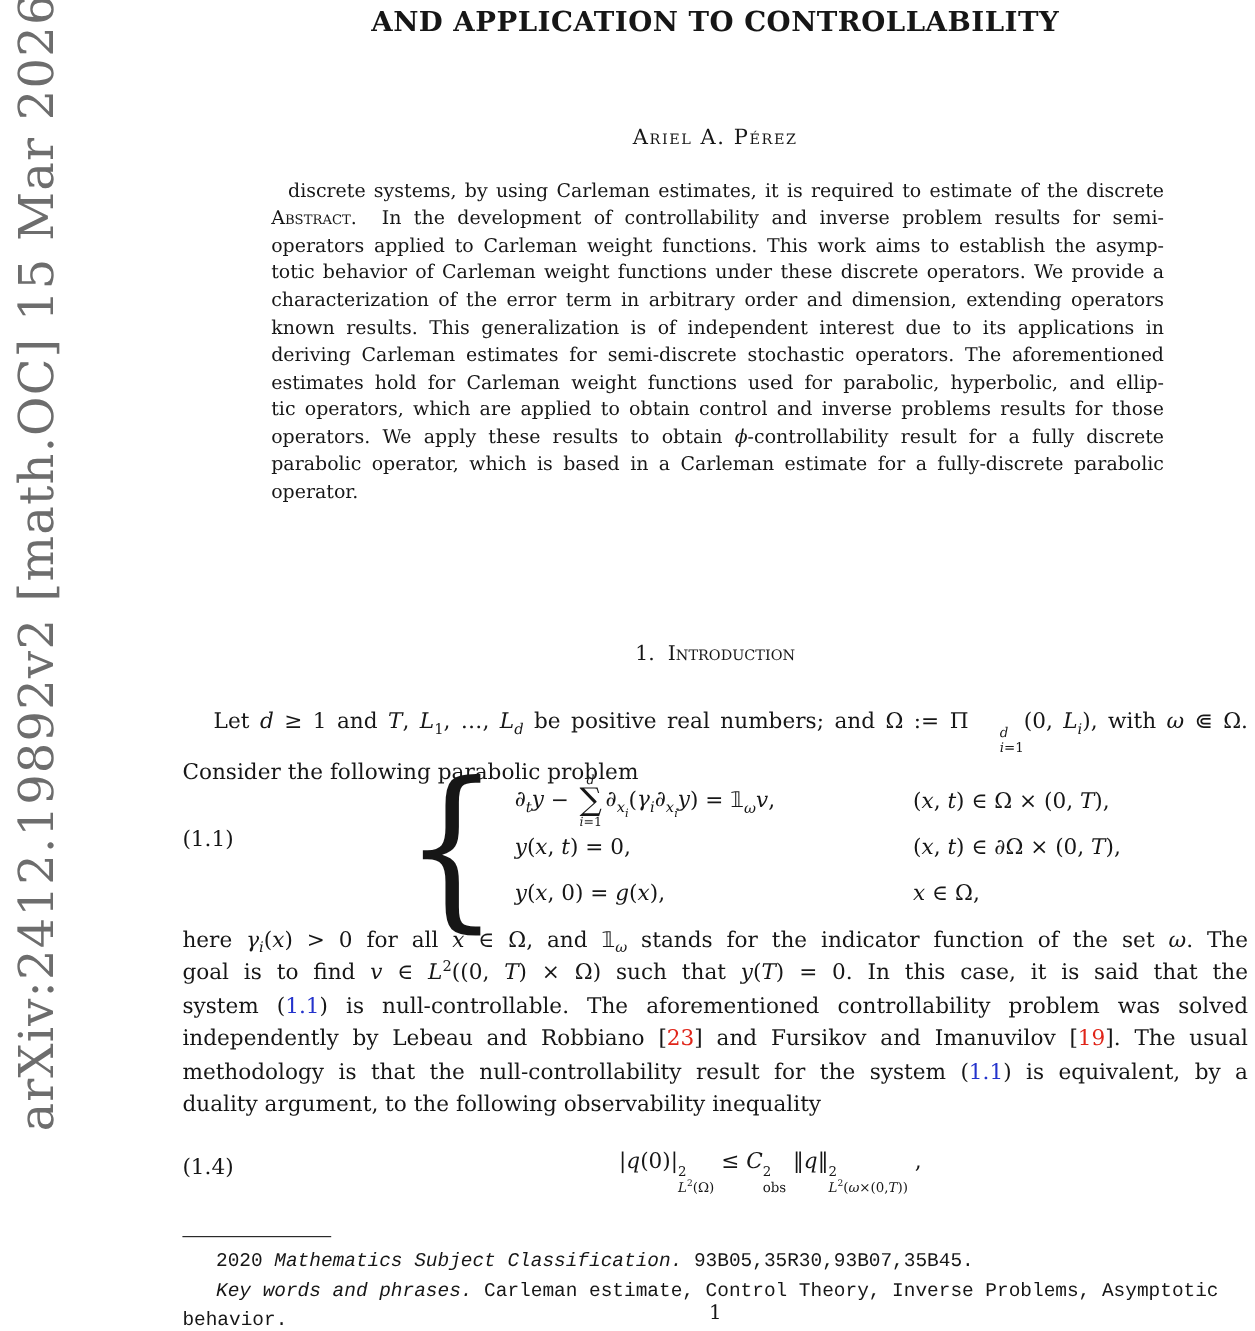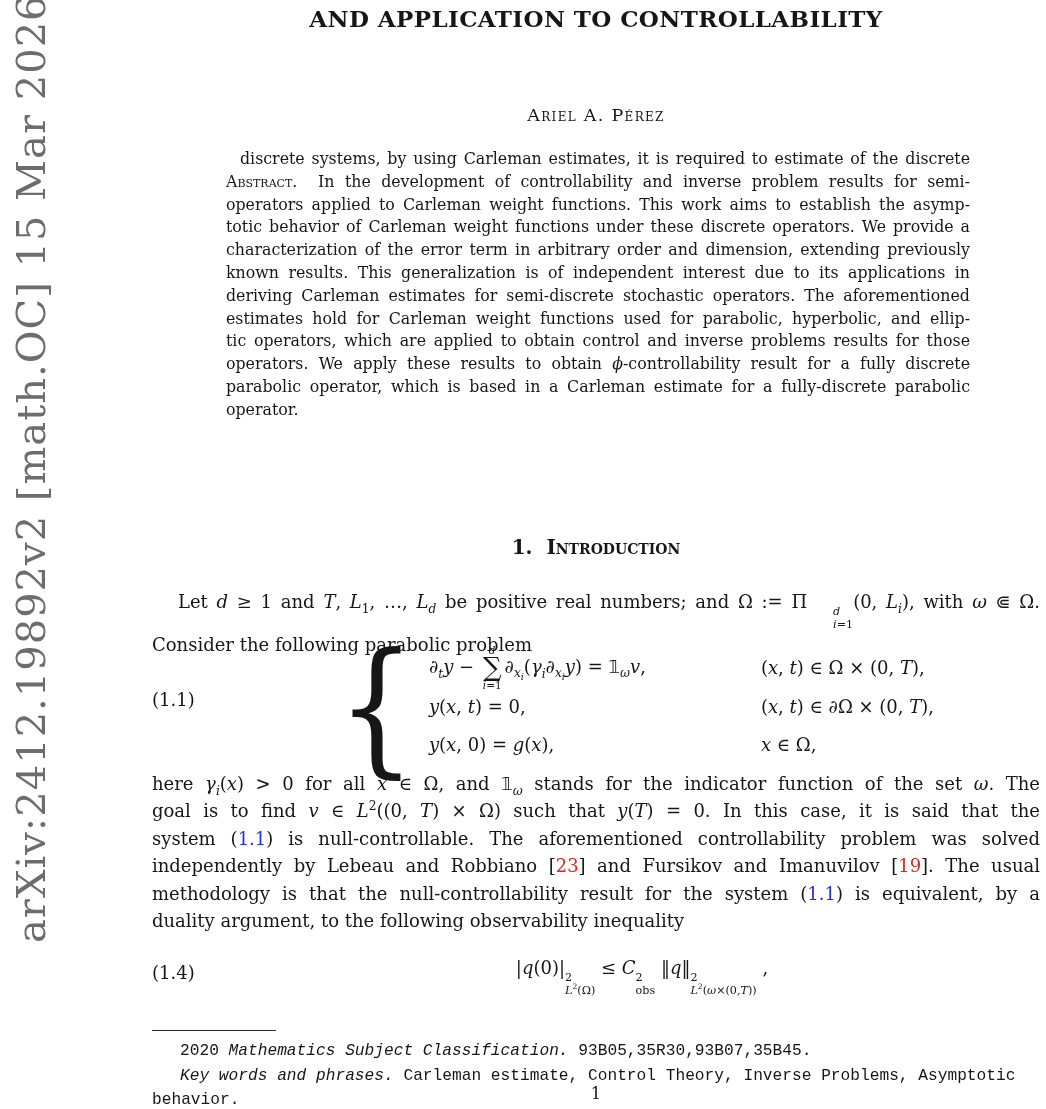--- a/index.html
+++ b/index.html
@@ -27,21 +27,21 @@
   .author { position:absolute; top:88px; left:0; right:0; text-align:center;
             font-size:17.5px; letter-spacing:1.3px; }
 
   .abstract { position:absolute; top:148px; left:74px; width:744px;
               font-size:15.8px; line-height:22.8px; }
   .abstract .tline:first-child { text-indent:14px; }
 
   .tline { text-align:justify; text-align-last:justify; }
   .lines .tline:last-child { text-align-last:left; }
 
-  .sec-heading { position:absolute; top:535px; left:0; right:0; text-align:center; font-size:20px;font-weight:bold; }
+  .sec-heading { position:absolute; top:535px; left:0; right:0; text-align:center; font-size:17px; }
 
   .para { position:absolute; left:0; right:0; font-size:18px; line-height:27.4px; }
   .para1 { top:572px;margin-top:16px; }
   .para1 .tline:first-child { text-indent:26px; }
   .para2 { top:770px; }
 
   .eq11 { position:absolute; top:645px; left:0; right:0; height:122px; font-size:18px; }
   .eq11 .eq-label { position:absolute; left:0; top:44px; }
   .cases { position:absolute; left:178px; top:2px; display:flex; align-items:center; }
   .brace { font-size:146px; line-height:118px; display:inline-block; transform:scaleX(0.85); margin-right:6px; font-weight:normal; }
@@ -87,21 +87,21 @@
       <div>AND APPLICATION TO CONTROLLABILITY</div>
     </div>
 
     <div class="author sc">Ariel A. Pérez</div>
 
     <div class="abstract lines">
         <div class="tline">discrete systems, by using Carleman estimates, it is required to estimate of the discrete</div>
         <div class="tline"><span class="sc">Abstract.</span>&nbsp; In the development of controllability and inverse problem results for semi-</div>
         <div class="tline">operators applied to Carleman weight functions. This work aims to establish the asymp-</div>
         <div class="tline">totic behavior of Carleman weight functions under these discrete operators. We provide a</div>
-        <div class="tline">characterization of the error term in arbitrary order and dimension, extending previously</div>
+        <div class="tline">characterization of the error term in arbitrary order and dimension, extending operators</div>
         <div class="tline">known results. This generalization is of independent interest due to its applications in</div>
         <div class="tline">deriving Carleman estimates for semi-discrete stochastic operators. The aforementioned</div>
         <div class="tline">estimates hold for Carleman weight functions used for parabolic, hyperbolic, and ellip-</div>
         <div class="tline">tic operators, which are applied to obtain control and inverse problems results for those</div>
         <div class="tline">operators. We apply these results to obtain <i>ϕ</i>-controllability result for a fully discrete</div>
         <div class="tline">parabolic operator, which is based in a Carleman estimate for a fully-discrete parabolic</div>
         <div class="tline">operator.</div>
       </div>
 
     <div class="sec-heading">1.&nbsp; <span class="sc">Introduction</span></div>

